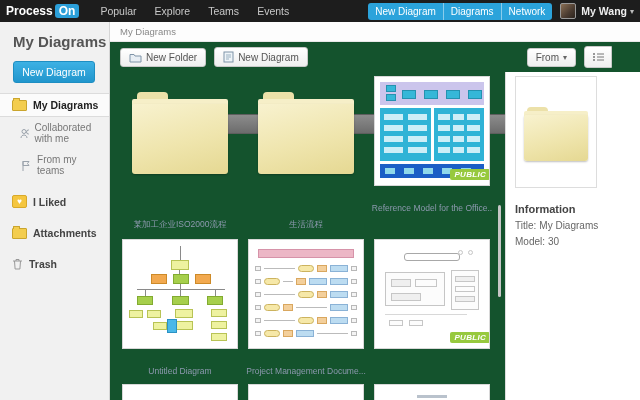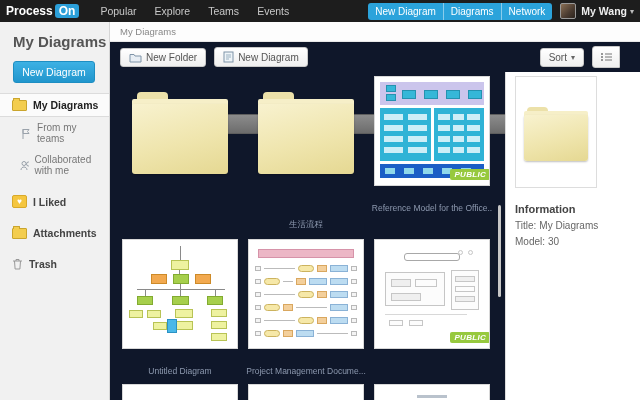--- a/index.html
+++ b/index.html
@@ -1,17 +1,17 @@
 <!DOCTYPE html>
 <html><head>
 <meta charset="utf-8">
 <style>
   html,body{margin:0;padding:0;}
   body{font-family:"Liberation Sans",sans-serif;background:#fff;}
-  .app{position:relative;width:640px;height:400px;overflow:hidden;background:#0f172a;}
+  .app{position:relative;width:640px;height:400px;overflow:hidden;background:#14532d;}
 
   
   .navbar{position:absolute;top:0;left:0;width:640px;height:22px;background:#1d1d1d;display:flex;align-items:center;padding:0 6px;box-sizing:border-box;}
   .logo{display:flex;align-items:center;font-weight:bold;font-size:12px;color:#fff;margin-right:12px;}
   .logo .on{background:#2b9fd9;border-radius:3px;padding:0 4px;margin-left:2px;}
   .nav-item{color:#c8c8c8;font-size:10.5px;margin:0 9px;cursor:pointer;}
   .nav-spacer{flex:1;}
   .quick{display:flex;background:#2ba3db;border-radius:3px;overflow:hidden;font-size:10px;}
   .quick span{padding:3px 7px;color:#fff;}
   .quick span + span{border-left:1px solid rgba(255,255,255,.45);}
@@ -26,21 +26,21 @@
   .sb-item{display:flex;align-items:center;gap:6px;padding:5px 8px 5px 12px;font-size:10.5px;font-weight:bold;color:#444;cursor:pointer;}
   .sb-item.active{background:#fbfbfb;border-top:1px solid #dcdcdc;border-bottom:1px solid #dcdcdc;color:#222;}
   .sb-item.sub{font-weight:normal;color:#777;font-size:10px;padding-left:20px;}
   .sb-item.group{margin-top:9px;}
   .sfolder{position:relative;width:13px;height:9px;background:#f3cd4e;border:1px solid #caa52d;border-radius:1px;flex:none;}
   .sfolder::before{content:"";position:absolute;top:-3px;left:0;width:5px;height:2px;background:#f3cd4e;border:1px solid #caa52d;border-bottom:none;border-radius:1px 1px 0 0;}
   .slike{width:13px;height:11px;line-height:11px;text-align:center;background:#f5c63f;border:1px solid #d8a92a;border-radius:2px;color:#fff;font-size:8px;flex:none;}
 
   
   .crumb-bar{position:absolute;left:110px;top:22px;right:0;height:20px;line-height:20px;padding-left:10px;font-size:9.5px;color:#888;background:#fdfdfd;border-bottom:1px solid #e8e8e8;box-sizing:border-box;}
-  .toolbar{position:absolute;left:110px;top:42px;right:4px;height:30px;display:flex;align-items:center;padding:0 16px 0 10px;gap:8px;box-sizing:border-box;}
+  .toolbar{position:absolute;left:110px;top:42px;right:12px;height:30px;display:flex;align-items:center;padding:0 16px 0 10px;gap:8px;box-sizing:border-box;}
   .tb-btn{display:inline-flex;align-items:center;gap:4px;background:linear-gradient(#fff,#efefef);border:1px solid #c9c9c9;border-radius:3px;padding:3px 8px;font-size:10px;color:#555;cursor:pointer;}
   .tb-spacer{flex:1;}
   .caret{color:#666;font-size:8px;}
   .view-toggle{display:flex;}
   .view-btn{display:inline-flex;align-items:center;justify-content:center;width:26px;height:20px;border:1px solid #c9c9c9;background:linear-gradient(#fff,#efefef);cursor:pointer;}
   .view-btn.list{border-radius:3px 0 0 3px;}
   .view-btn.grid{border-radius:0 3px 3px 0;background:linear-gradient(#8c8c8c,#6c6c6c);border-color:#5e5e5e;}
 
   
   .grid{position:absolute;left:110px;top:72px;width:388px;bottom:0;overflow:hidden;padding:4px 0 0 8px;box-sizing:border-box;display:flex;flex-wrap:wrap;align-content:flex-start;}
@@ -146,32 +146,32 @@
   <div class="sidebar">
     <div class="sb-title">My Diagrams</div>
     <div class="sb-newbtn">New Diagram</div>
 
     <div class="sb-item active">
       <span class="sfolder"></span>
       <span>My Diagrams</span>
     </div>
     <div class="sb-item sub">
       <svg width="12" height="11">
-          <path d="M3 1v10" stroke="#9aa2ab" fill="none"></path>
-          <path d="M3 1.5h6l-1.5 2L9 5.5H3z" stroke="#9aa2ab" fill="none"></path>
-        </svg>
-      <span>From my teams</span>
-    </div>
-    <div class="sb-item sub">
-      <svg width="12" height="11">
           <circle cx="4" cy="3.5" r="2" fill="none" stroke="#9aa2ab"></circle>
           <circle cx="8.5" cy="4" r="2" fill="none" stroke="#9aa2ab"></circle>
           <path d="M1 10c0-2 1.6-3 3-3s3 1 3 3" fill="none" stroke="#9aa2ab"></path>
         </svg>
       <span>Collaborated with me</span>
+    </div>
+    <div class="sb-item sub">
+      <svg width="12" height="11">
+          <path d="M3 1v10" stroke="#9aa2ab" fill="none"></path>
+          <path d="M3 1.5h6l-1.5 2L9 5.5H3z" stroke="#9aa2ab" fill="none"></path>
+        </svg>
+      <span>From my teams</span>
     </div>
     <div class="sb-item group">
       <span class="slike">♥</span>
       <span>I Liked</span>
     </div>
     <div class="sb-item group">
       <span class="sfolder"></span>
       <span>Attachments</span>
     </div>
     <div class="sb-item group">
@@ -193,21 +193,21 @@
     </div>
     <div class="tb-btn">
       <svg width="11" height="12">
           <rect x="1" y="1" width="9" height="10" fill="#eef4f8" stroke="#7f94a8"></rect>
           <path d="M3 4h5M3 6h5M3 8h3" stroke="#9ab0c0"></path>
         </svg>
       <span>New Diagram</span>
     </div>
     <div class="tb-spacer"></div>
     <div class="tb-btn">
-      <span>Sort</span>
+      <span>From</span>
       <span class="caret">▾</span>
     </div>
     <div class="view-toggle">
       <span class="view-btn list">
         <svg width="13" height="10">
             <path d="M1 2h2M1 5h2M1 8h2" stroke="#777" stroke-width="1.5"></path>
             <path d="M5 2h7M5 5h7M5 8h7" stroke="#777"></path>
           </svg>
       </span>
       <span class="view-btn grid">
@@ -224,20 +224,21 @@
   <div class="grid">
 
     <div class="card">
       <div class="folderwrap">
         <div class="folder">
             <i class="tab"></i>
             <i class="back"></i>
             <i class="front"></i>
           </div>
       </div>
+      <div class="caption">某加工企业ISO2000流程</div>
     </div>
 
     <div class="card">
       <div class="folderwrap">
         <div class="folder">
             <i class="tab"></i>
             <i class="back"></i>
             <i class="front"></i>
           </div>
       </div>

